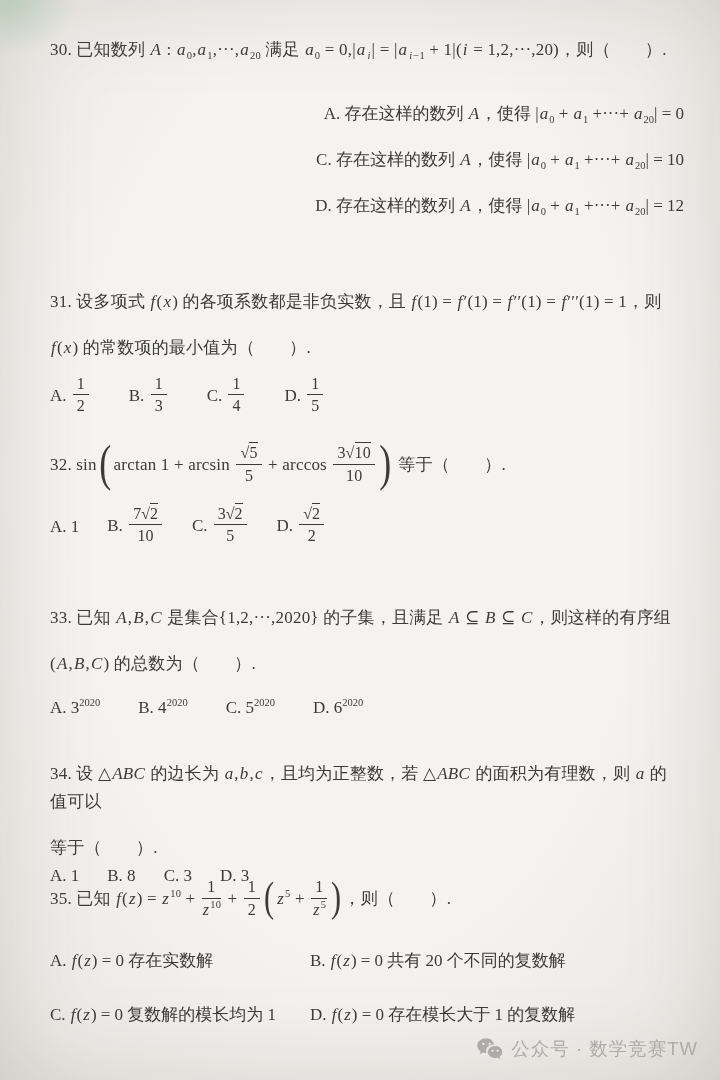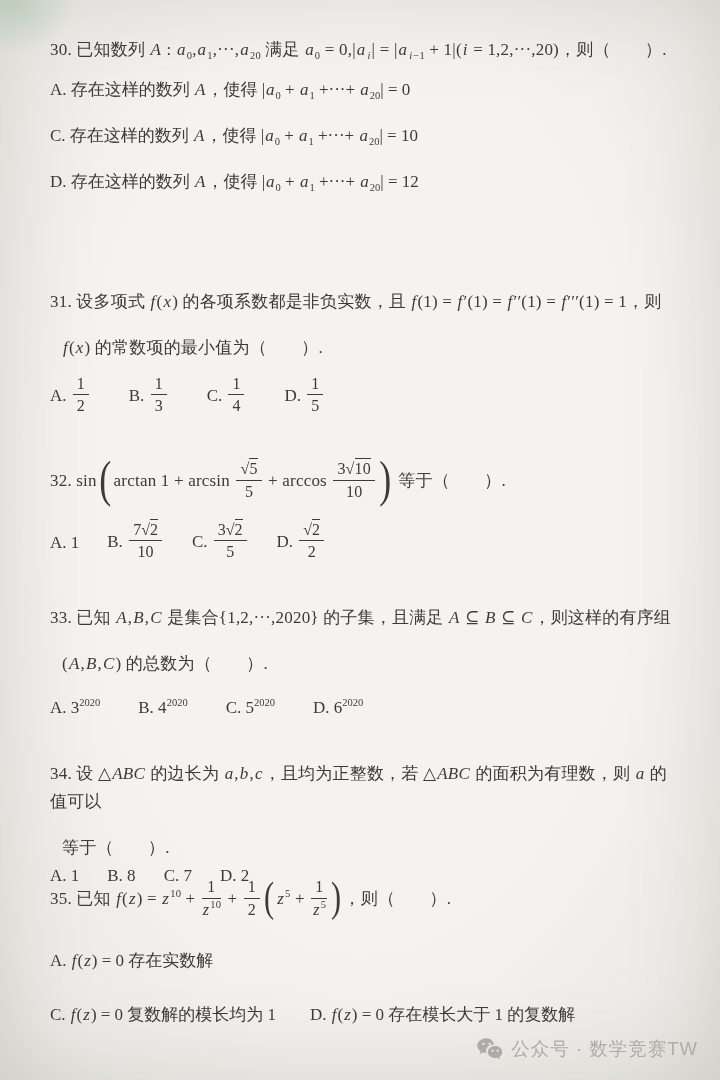--- a/index.html
+++ b/index.html
@@ -16,24 +16,24 @@
     font-size:17px;
     text-decoration:underline;
   }
   .smudge {
     position:absolute; left:-18px; top:-20px; width:95px; height:75px;
     background:radial-gradient(ellipse at 30% 30%, rgba(164,196,170,.55), rgba(164,196,170,0) 70%);
     pointer-events:none;
   }
   .q { position:absolute; left:50px; width:634px; }
   .line { line-height:28px; letter-spacing:.2px; }
-  .line + .line { margin-top:18px;margin-left:12px; }
+  .line + .line { margin-top:18px; }
 
   
-  .vopts { margin-top:12px; }
+  .vopts { margin-top:36px;text-align:right; }
   .vopts .opt { line-height:28px; margin-top:18px; }
   .vopts .opt:first-child { margin-top:0; }
 
   
   .hopts { display:flex; align-items:center; }
   .hopts .opt { margin-right:38px; white-space:nowrap; }
   .hopts.tight .opt { margin-right:28px; }
 
   
   i { font-style:italic; padding:0 1px; }
@@ -83,21 +83,21 @@
     <div class="line">31. 设多项式 <i>f</i>(<i>x</i>) 的各项系数都是非负实数，且 <i>f</i>(1) = <i>f</i>′(1) = <i>f</i>′′(1) = <i>f</i>′′′(1) = 1，则</div>
     <div class="line"><i>f</i>(<i>x</i>) 的常数项的最小值为（　　）.</div>
     <div class="hopts" style="margin-top:14px">
       <span class="opt">A. <span class="fr"><span class="n">1</span><span class="d">2</span></span></span>
       <span class="opt">B. <span class="fr"><span class="n">1</span><span class="d">3</span></span></span>
       <span class="opt">C. <span class="fr"><span class="n">1</span><span class="d">4</span></span></span>
       <span class="opt">D. <span class="fr"><span class="n">1</span><span class="d">5</span></span></span>
     </div>
   </section>
 
-  <section class="q" style="top:454px">
+  <section class="q" style="top:438px">
     <div class="line tall">32. sin<span class="bp">(</span>arctan 1 + arcsin <span class="fr"><span class="n"><span class="sq">√<span class="rd">5</span></span></span><span class="d">5</span></span> + arccos <span class="fr"><span class="n">3<span class="sq">√<span class="rd">10</span></span></span><span class="d">10</span></span><span class="bp">)</span> 等于（　　）.</div>
     <div class="hopts tight" style="margin-top:14px">
       <span class="opt">A. 1</span>
       <span class="opt">B. <span class="fr"><span class="n">7<span class="sq">√<span class="rd">2</span></span></span><span class="d">10</span></span></span>
       <span class="opt">C. <span class="fr"><span class="n">3<span class="sq">√<span class="rd">2</span></span></span><span class="d">5</span></span></span>
       <span class="opt">D. <span class="fr"><span class="n"><span class="sq">√<span class="rd">2</span></span></span><span class="d">2</span></span></span>
     </div>
   </section>
 
   <section class="q" style="top:604px">
@@ -110,29 +110,30 @@
       <span class="opt">D. 6<sup>2020</sup></span>
     </div>
   </section>
 
   <section class="q" style="top:760px">
     <div class="line">34. 设 △<i>ABC</i> 的边长为 <i>a</i>,<i>b</i>,<i>c</i>，且均为正整数，若 △<i>ABC</i> 的面积为有理数，则 <i>a</i> 的值可以</div>
     <div class="line">等于（　　）.</div>
     <div class="hopts tight" style="margin-top:4px">
       <span class="opt">A. 1</span>
       <span class="opt">B. 8</span>
-      <span class="opt">C. 7</span>
-      <span class="opt">D. 2</span>
+      <span class="opt">C. 3</span>
+      <span class="opt">D. 3</span>
     </div>
   </section>
 
   <section class="q" style="top:872px">
     <div class="line tall">35. 已知 <i>f</i>(<i>z</i>) = <i>z</i><sup>10</sup> + <span class="fr"><span class="n">1</span><span class="d"><i>z</i><sup>10</sup></span></span> + <span class="fr"><span class="n">1</span><span class="d">2</span></span><span class="bp b2">(</span><i>z</i><sup>5</sup> + <span class="fr"><span class="n">1</span><span class="d"><i>z</i><sup>5</sup></span></span><span class="bp b2">)</span>，则（　　）.</div>
     <div class="grid2" style="margin-top:20px">
       <span class="c1">A. <i>f</i>(<i>z</i>) = 0 存在实数解</span>
+      <span class="c2">B. <i>f</i>(<i>z</i>) = 0 共有 20 个不同的复数解</span>
     </div>
     <div class="grid2">
       <span class="c1">C. <i>f</i>(<i>z</i>) = 0 复数解的模长均为 1</span>
       <span class="c2">D. <i>f</i>(<i>z</i>) = 0 存在模长大于 1 的复数解</span>
     </div>
   </section>
 
   <footer>
     <svg width="28" height="24" viewBox="0 0 28 24" aria-hidden="true">
       <g fill="#aeaca8">

